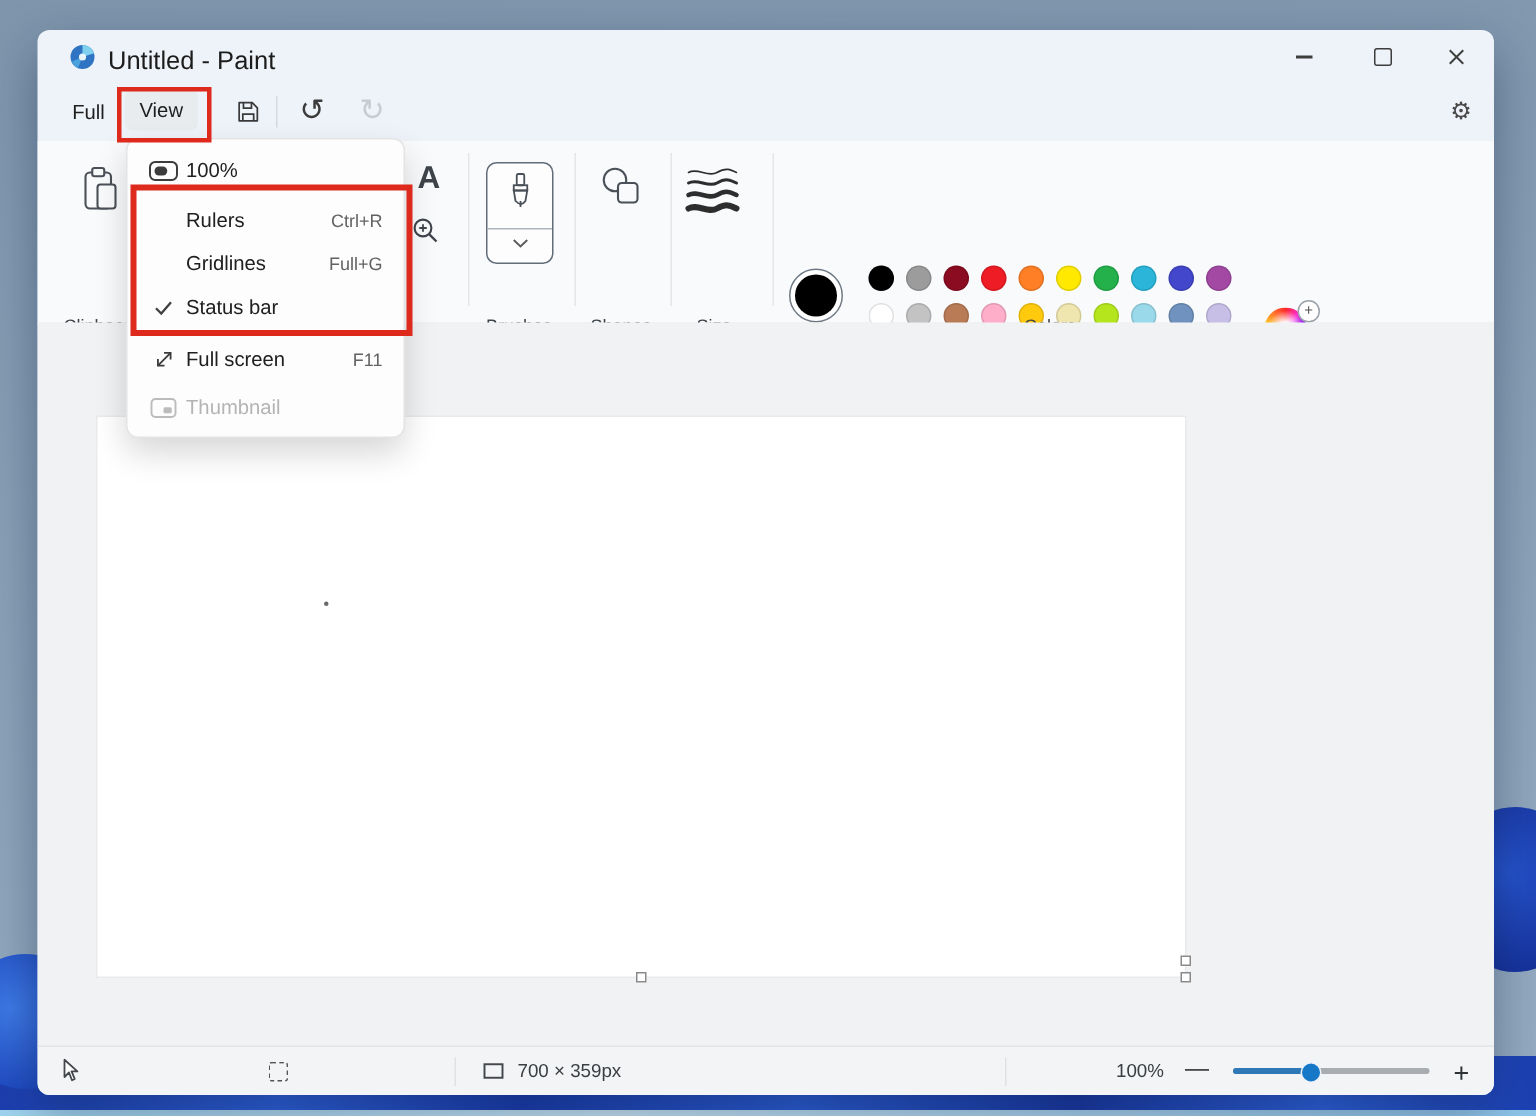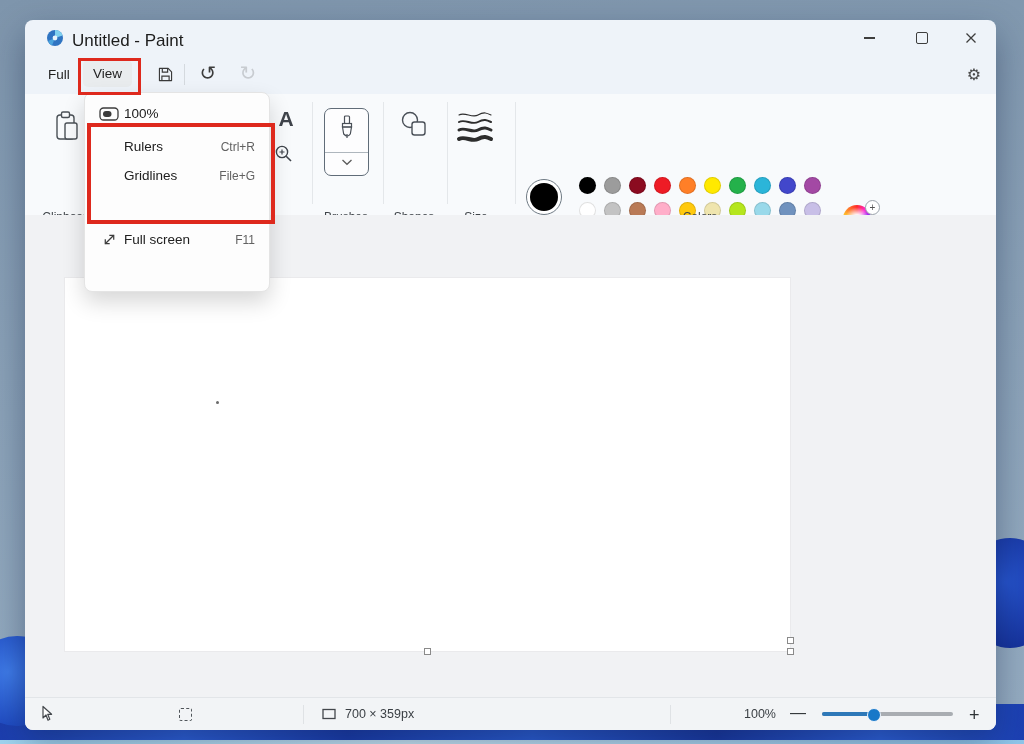--- a/index.html
+++ b/index.html
@@ -320,30 +320,47 @@
         </svg>
       </div>
       <div class="dd-label">100%</div>
     </div>
     <div class="dd-item" style="top:39px;">
       <div class="dd-label">Rulers</div>
       <div class="dd-short">Ctrl+R</div>
     </div>
     <div class="dd-item" style="top:68px;">
       <div class="dd-label">Gridlines</div>
-      <div class="dd-short">File+G</div>
+      <div class="dd-short">Full+G</div>
+    </div>
+    <div class="dd-item" style="top:97px;">
+      <div class="dd-icon">
+        <svg width="14" height="14" viewBox="0 0 14 14">
+          <polyline points="2,7.5 5.5,11 12,3.5" fill="none" stroke="#3f3f3f" stroke-width="1.5"></polyline>
+        </svg>
+      </div>
+      <div class="dd-label">Status bar</div>
     </div>
     <div class="dd-item" style="top:132px;">
       <div class="dd-icon">
         <svg width="15" height="15" viewBox="0 0 16 16">
           <line x1="3.5" y1="12.5" x2="12.5" y2="3.5" stroke="#3c3c3c" stroke-width="1.3"></line>
           <polyline points="7.8,3.5 12.5,3.5 12.5,8.2" fill="none" stroke="#3c3c3c" stroke-width="1.3"></polyline>
           <polyline points="3.5,7.8 3.5,12.5 8.2,12.5" fill="none" stroke="#3c3c3c" stroke-width="1.3"></polyline>
         </svg>
       </div>
       <div class="dd-label">Full screen</div>
       <div class="dd-short">F11</div>
     </div>
+    <div class="dd-item disabled" style="top:164px;">
+      <div class="dd-icon">
+        <svg width="18" height="14" viewBox="0 0 18 14">
+          <rect x="1" y="1" width="16" height="12" rx="2.5" fill="none" stroke="#bcbcbc" stroke-width="1.3"></rect>
+          <rect x="9" y="6.5" width="5.5" height="4" rx="1" fill="#bcbcbc"></rect>
+        </svg>
+      </div>
+      <div class="dd-label">Thumbnail</div>
+    </div>
   </div>
 
   <div class="annot annot-view"></div>
   <div class="annot annot-menu"></div>
 </div>
 
 </body></html>

